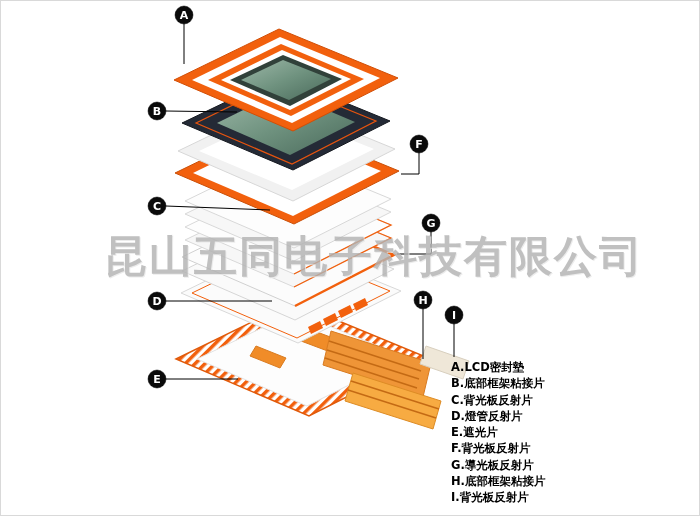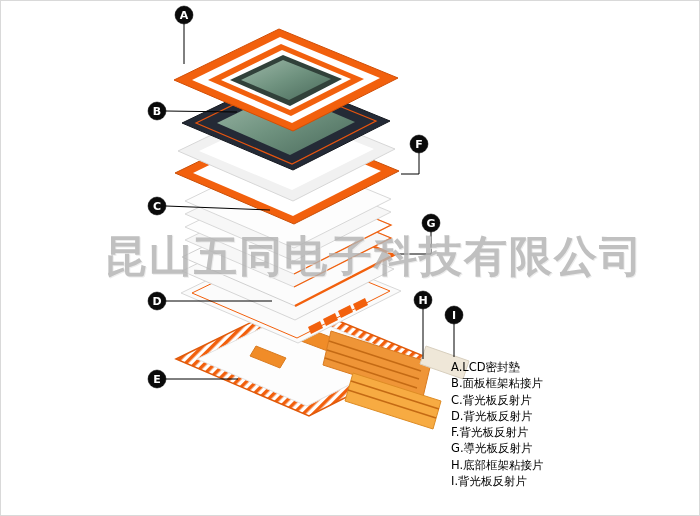--- a/index.html
+++ b/index.html
@@ -16,21 +16,21 @@
     font-family:"DejaVu Sans","Liberation Sans",sans-serif;}
   .watermark{
     position:absolute;top:227px;left:0;width:100%;text-align:center;
     font-size:43px;font-weight:700;letter-spacing:2px;color:#b3b3b3;
     opacity:.82;white-space:nowrap;pointer-events:none;
     text-shadow:1px 1px 0 #e8e8e8;
     margin-left:24px;
   }
   .legend{
     position:absolute;left:450px;top:358px;width:240px;
-    font-size:11.5px;font-weight:normal;color:#000;line-height:16.3px;
+    font-size:11.5px;font-weight:bold;color:#000;line-height:16.3px;
   }
 </style>
 </head>
 <body>
 
 <div class="page">
 
   <svg width="700" height="516" viewBox="0 0 700 516">
     <defs>
       <pattern id="stripes" width="7" height="7" patternUnits="userSpaceOnUse" patternTransform="rotate(45)">
@@ -155,22 +155,23 @@
       <line class="leader" x1="453" y1="323" x2="453" y2="356"></line>
       <circle class="marker-circle" cx="453" cy="314" r="9"></circle>
       <text class="marker-letter" x="453" y="318">I</text>
     </g>
   </svg>
 
   <div class="watermark">昆山五同电子科技有限公司</div>
 
   <div class="legend">
     <div>A.LCD密封墊</div>
-    <div>B.面板框架粘接片</div>
+    <div>B.底部框架粘接片</div>
     <div>C.背光板反射片</div>
-    <div>D.背光板反射片</div>
+    <div>D.燈管反射片</div>
+    <div>E.遮光片</div>
     <div>F.背光板反射片</div>
     <div>G.導光板反射片</div>
     <div>H.底部框架粘接片</div>
     <div>I.背光板反射片</div>
   </div>
 
 </div>
 
 </body></html>

